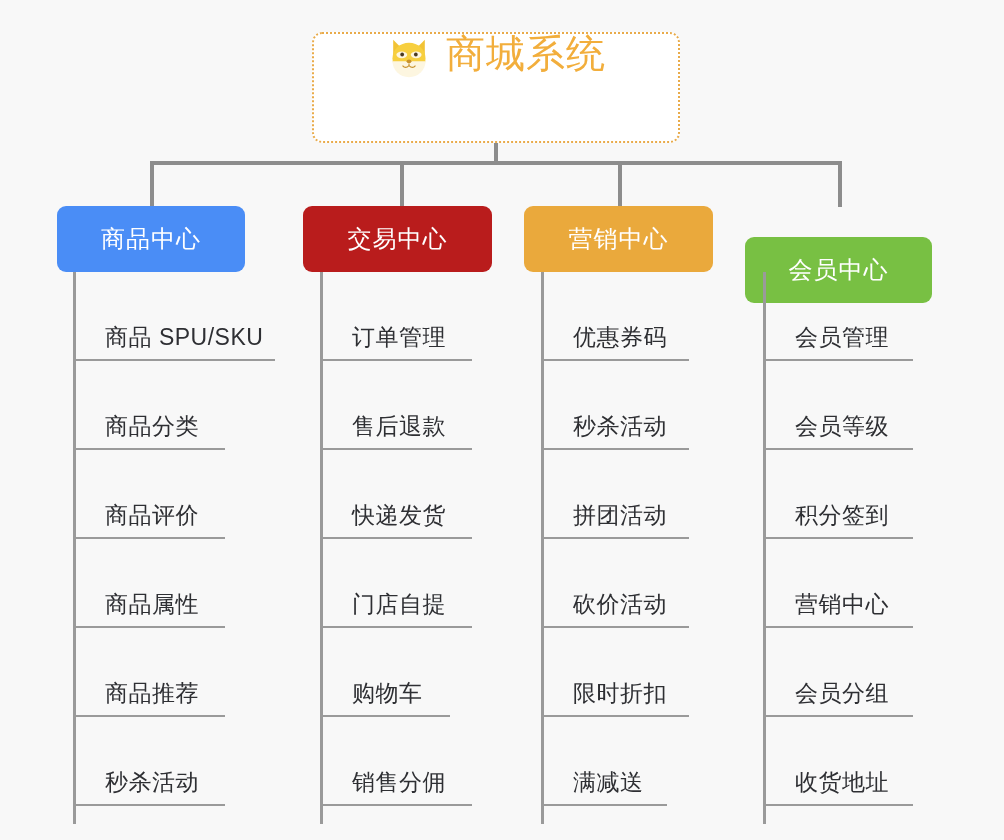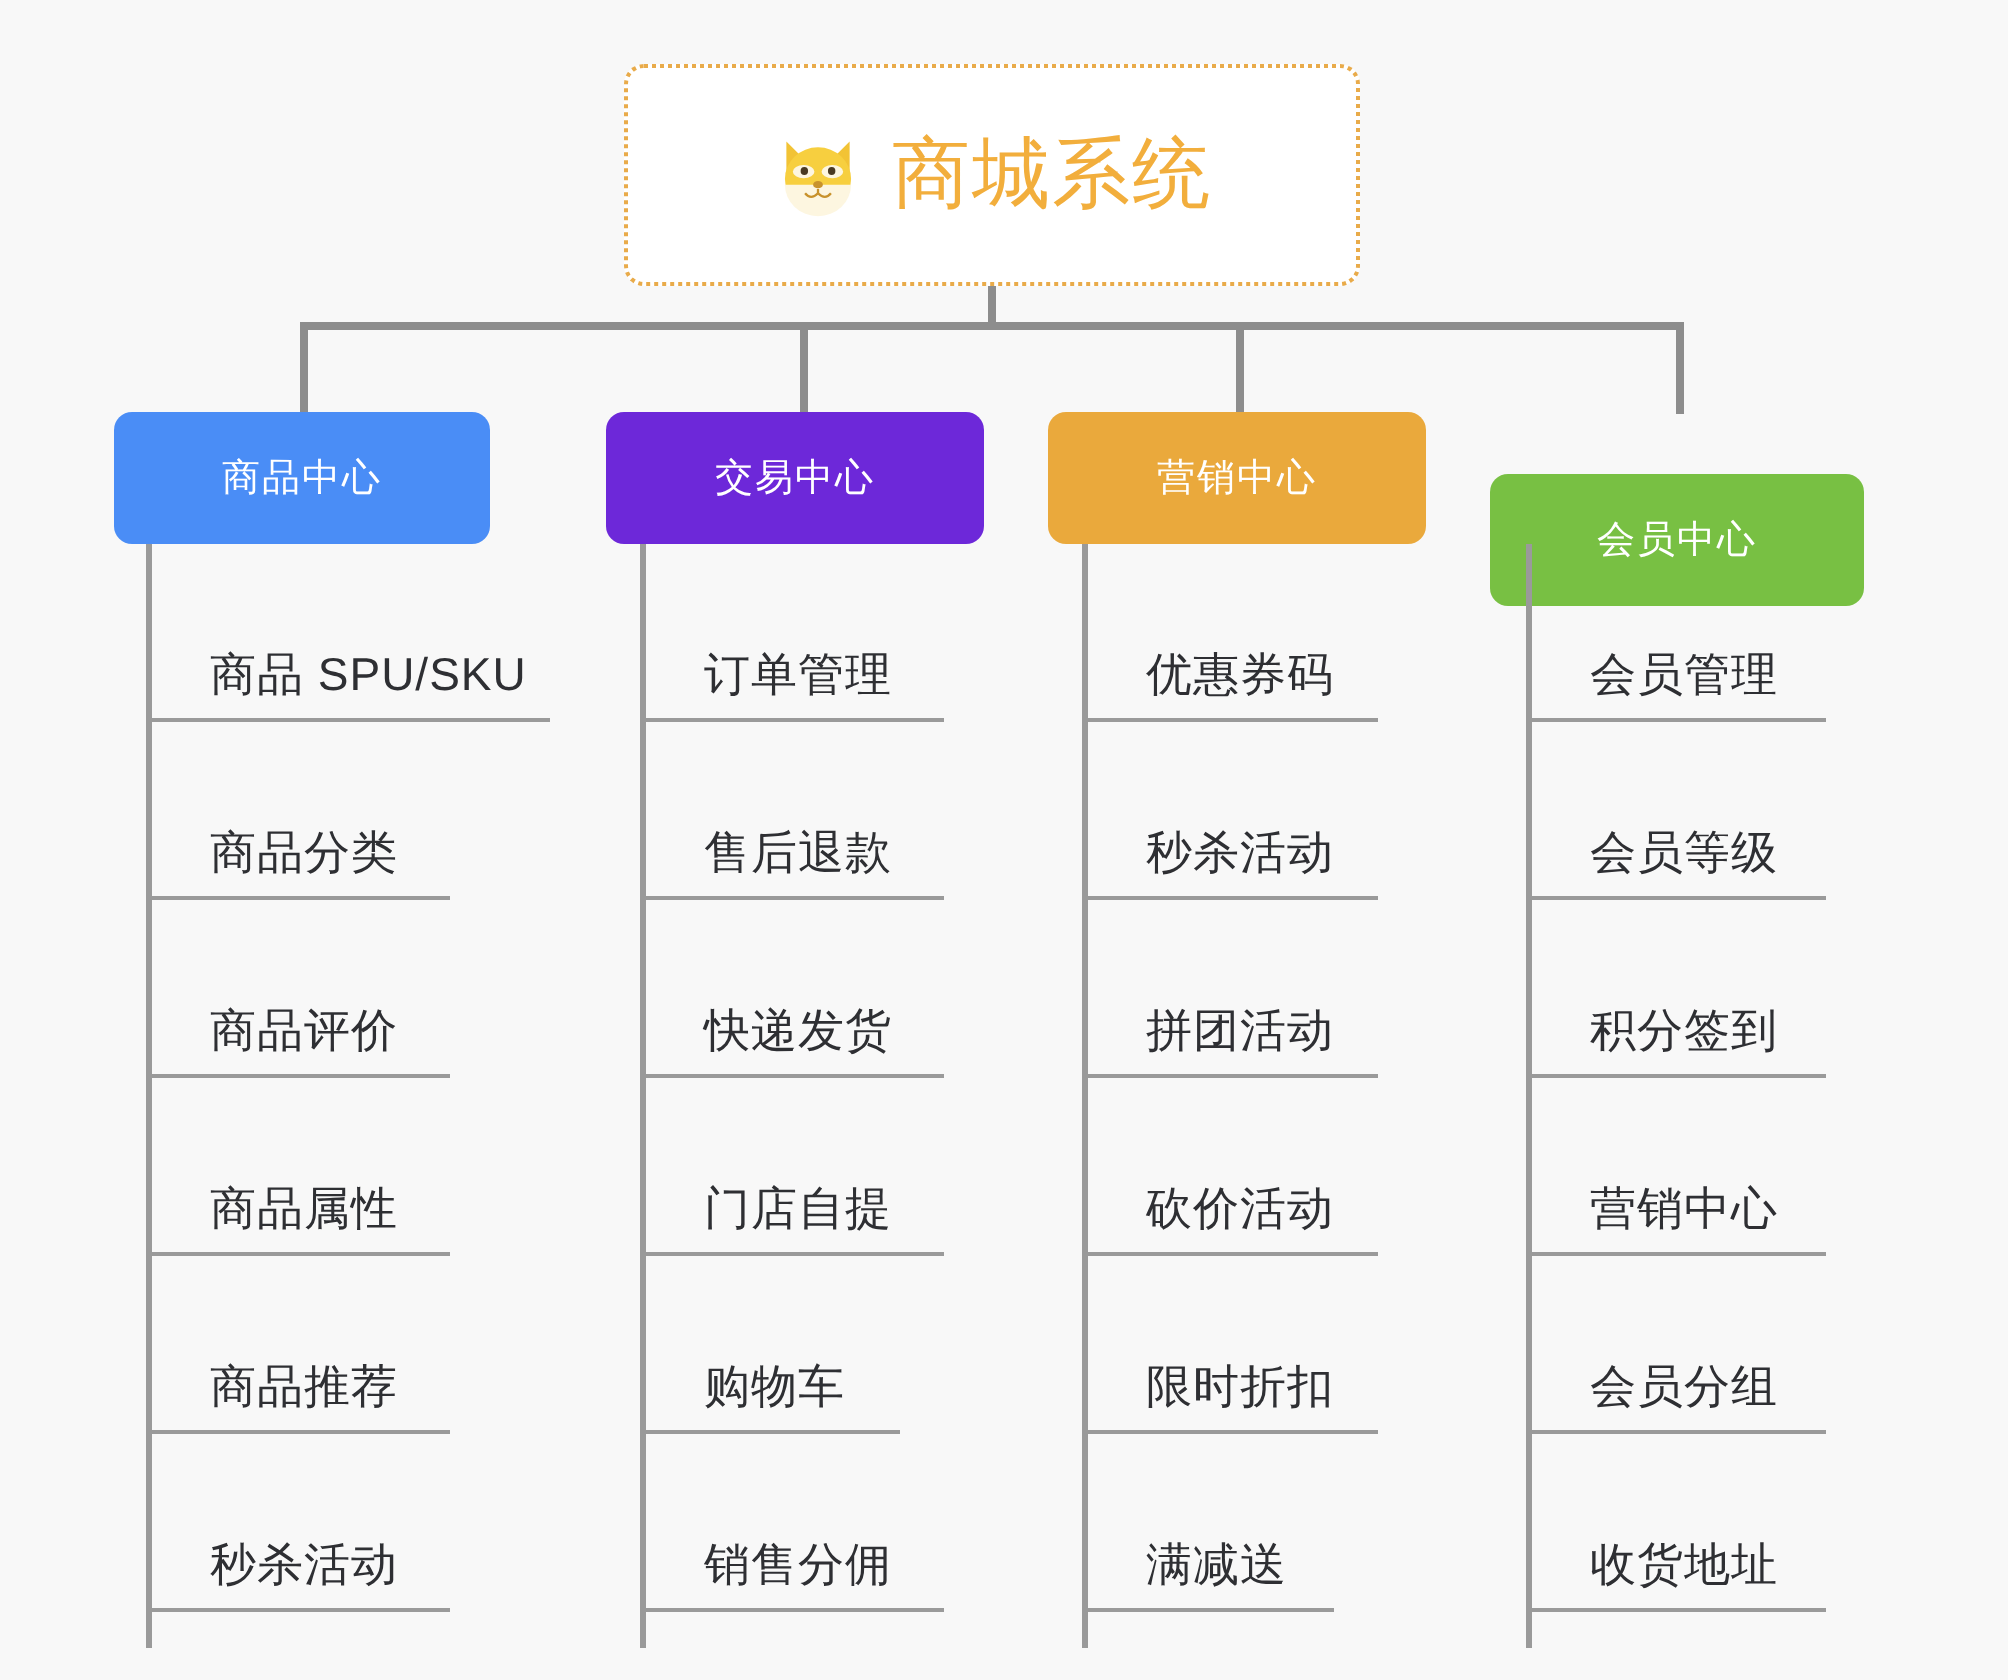--- a/index.html
+++ b/index.html
@@ -25,21 +25,20 @@
     position: absolute;
     left: 312px;
     top: 32px;
     width: 368px;
     height: 111px;
     box-sizing: border-box;
     background: #ffffff;
     border: 2px dotted #e9ab4a;
     border-radius: 10px;
     display: flex;
-    align-items: center;
     justify-content: center;
     gap: 14px;
   }
   .root-emoji {
     width: 46px;
     height: 46px;
     flex: 0 0 auto;
     display: block;
   }
   .root-title {
@@ -76,21 +75,21 @@
   
   .cat-box {
     position: absolute;
     top: 206px;
     height: 66px;
     border-radius: 9px;
     display: flex;
     align-items: center;
     justify-content: center;
     color: #ffffff;
-    font-size: 19px;
+    font-size: 24px;
     letter-spacing: 1px;
     white-space: nowrap;
   }
 
   
   .branch {
     position: absolute;
     top: 272px;
   }
   .branch-spine {
@@ -183,21 +182,21 @@
     <div class="leaf" style="top:356px;">
       <span class="leaf-label">商品推荐</span>
       <div class="leaf-underline" style="width:152px;"></div>
     </div>
     <div class="leaf" style="top:445px;">
       <span class="leaf-label">秒杀活动</span>
       <div class="leaf-underline" style="width:152px;"></div>
     </div>
   </div>
 
-  <div class="cat-box" style="left:303px; width:189px; background:#6d28d9;text-align:right;">
+  <div class="cat-box" style="left:303px; width:189px; background:#b91c1c;text-align:right;">
     <span>交易中心</span>
   </div>
   <div class="branch" style="left:320px;">
     <div class="branch-spine"></div>
     <div class="leaf" style="top:0px;">
       <span class="leaf-label">订单管理</span>
       <div class="leaf-underline" style="width:152px;"></div>
     </div>
     <div class="leaf" style="top:89px;">
       <span class="leaf-label">售后退款</span>

